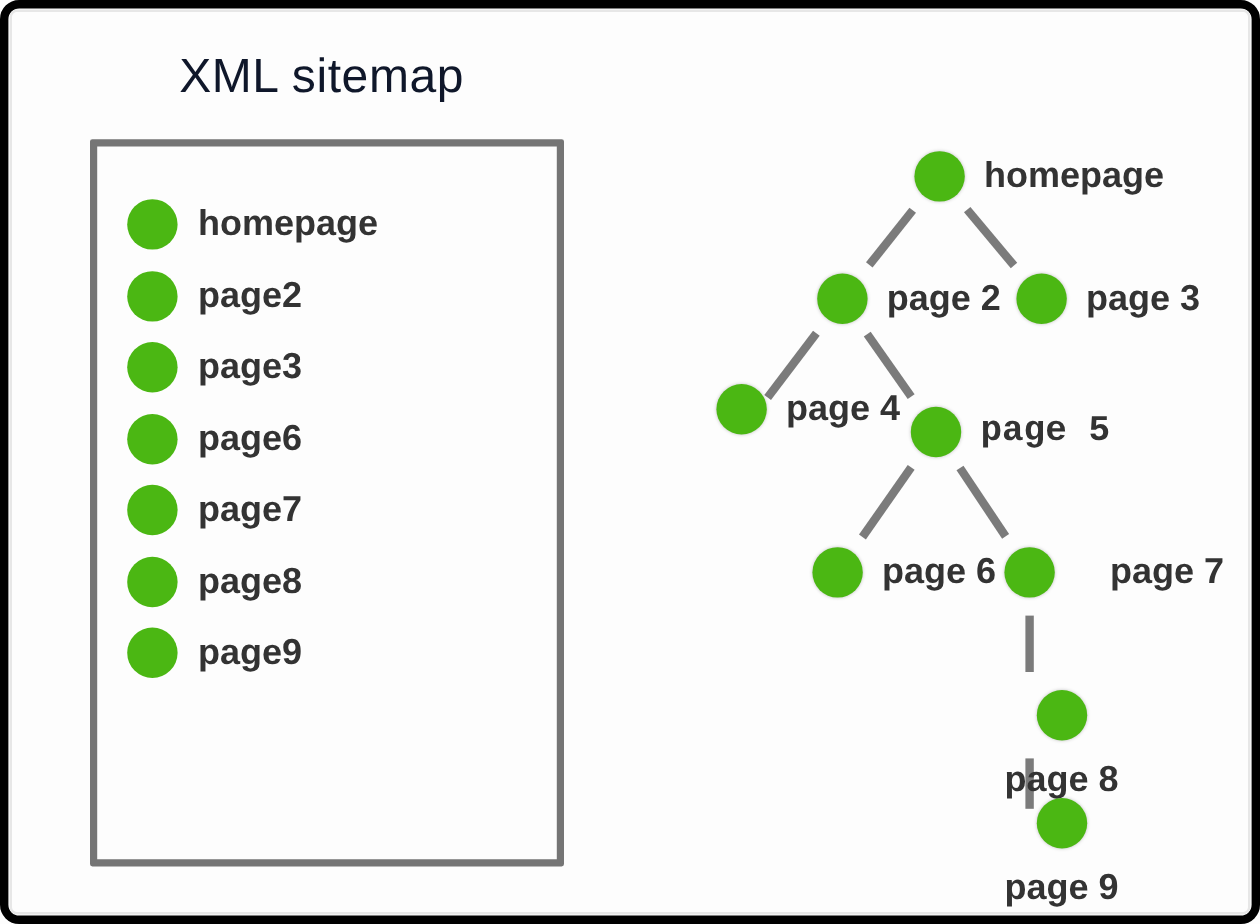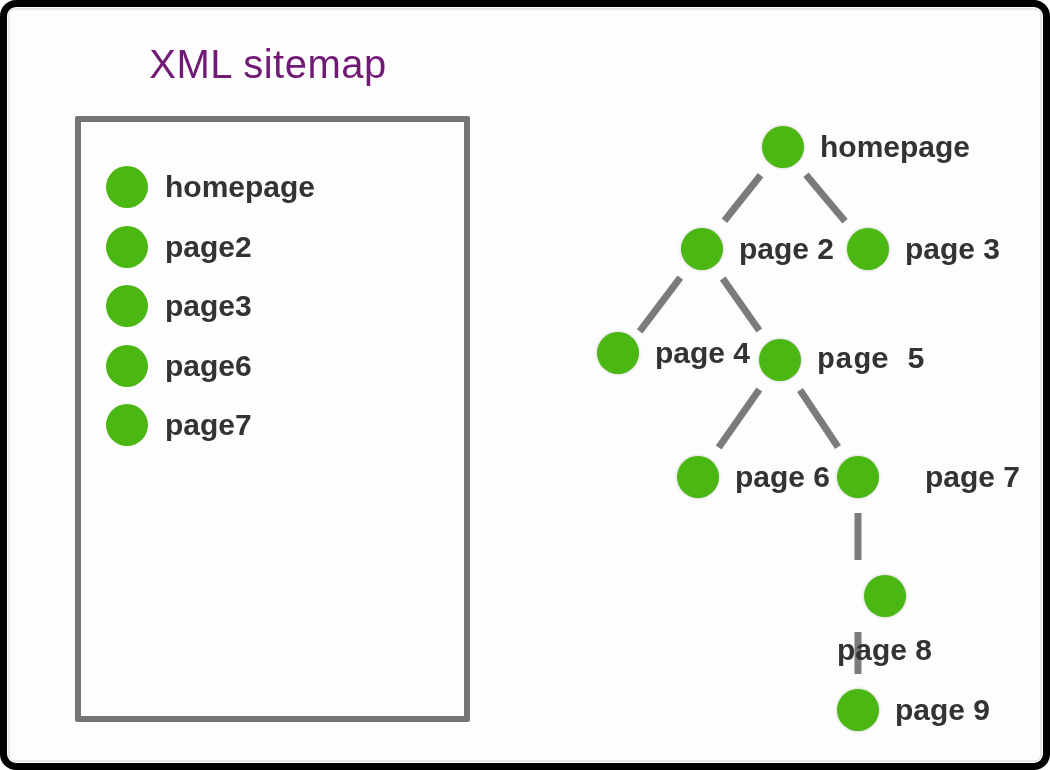--- a/index.html
+++ b/index.html
@@ -33,21 +33,21 @@
     position: absolute;
     inset: 1px;
     border: 2px solid #e7e7e7;
     border-radius: 6px;
   }
   .panel-title {
     position: absolute;
     top: 42px;
     font-size: 40px;
     font-weight: 400;
-    color: #701a75;
+    color: #0f172a;
     text-align: center;
     letter-spacing: 0.5px;
   }
   .title-left  { left: 78px;  width: 380px; }
   .title-right { left: 612px; width: 360px; }
 
   
   .sitemap-box {
     position: absolute;
     left: 75px;
@@ -132,20 +132,28 @@
         <span class="dot"></span>
         <span class="node-label">page3</span>
       </div>
       <div class="sitemap-item">
         <span class="dot"></span>
         <span class="node-label">page6</span>
       </div>
       <div class="sitemap-item">
         <span class="dot"></span>
         <span class="node-label">page7</span>
+      </div>
+      <div class="sitemap-item">
+        <span class="dot"></span>
+        <span class="node-label">page8</span>
+      </div>
+      <div class="sitemap-item">
+        <span class="dot"></span>
+        <span class="node-label">page9</span>
       </div>
     </div>
   </div>
 
 
   <div class="tree-layer">
     <svg class="tree-edges" viewBox="0 0 1050 770" xmlns="http://www.w3.org/2000/svg">
         <line x1="760.6" y1="175.2" x2="724.4" y2="220.8" stroke="#7b7b7b" stroke-width="7"></line>
         <line x1="806.0" y1="174.7" x2="845.0" y2="221.3" stroke="#7b7b7b" stroke-width="7"></line>
         <line x1="680.3" y1="277.7" x2="639.7" y2="331.3" stroke="#7b7b7b" stroke-width="7"></line>
@@ -161,40 +169,40 @@
           <span class="node-label">homepage</span>
         </div>
         <div class="tree-node" style="left: 681px; top: 228px;">
           <span class="dot"></span>
           <span class="node-label">page 2</span>
         </div>
         <div class="tree-node" style="left: 847px; top: 228px; text-align: center;">
           <span class="dot"></span>
           <span class="node-label">page 3</span>
         </div>
-        <div class="tree-node" style="left: 597px; top: 332px;">
+        <div class="tree-node" style="left: 597px; top: 320px;">
           <span class="dot"></span>
           <span class="node-label">page 4</span>
         </div>
         <div class="tree-node" style="left: 759px; top: 339px; font-family: Liberation Mono, monospace;">
           <span class="dot"></span>
           <span class="node-label">page 5</span>
         </div>
         <div class="tree-node" style="left: 677px; top: 456px;">
           <span class="dot"></span>
           <span class="node-label">page 6</span>
         </div>
         <div class="tree-node" style="left: 837px; top: 456px; gap: 46px;">
           <span class="dot"></span>
           <span class="node-label">page 7</span>
         </div>
         <div class="tree-node" style="left: 837px; top: 575px; flex-direction: column;">
           <span class="dot"></span>
           <span class="node-label">page 8</span>
         </div>
-        <div class="tree-node" style="left: 837px; top: 689px;">
+        <div class="tree-node" style="left: 837px; top: 665px; flex-direction: column;">
           <span class="dot"></span>
           <span class="node-label">page 9</span>
         </div>
       </div>
   </div>
 
 </div>
 
 </body></html>

